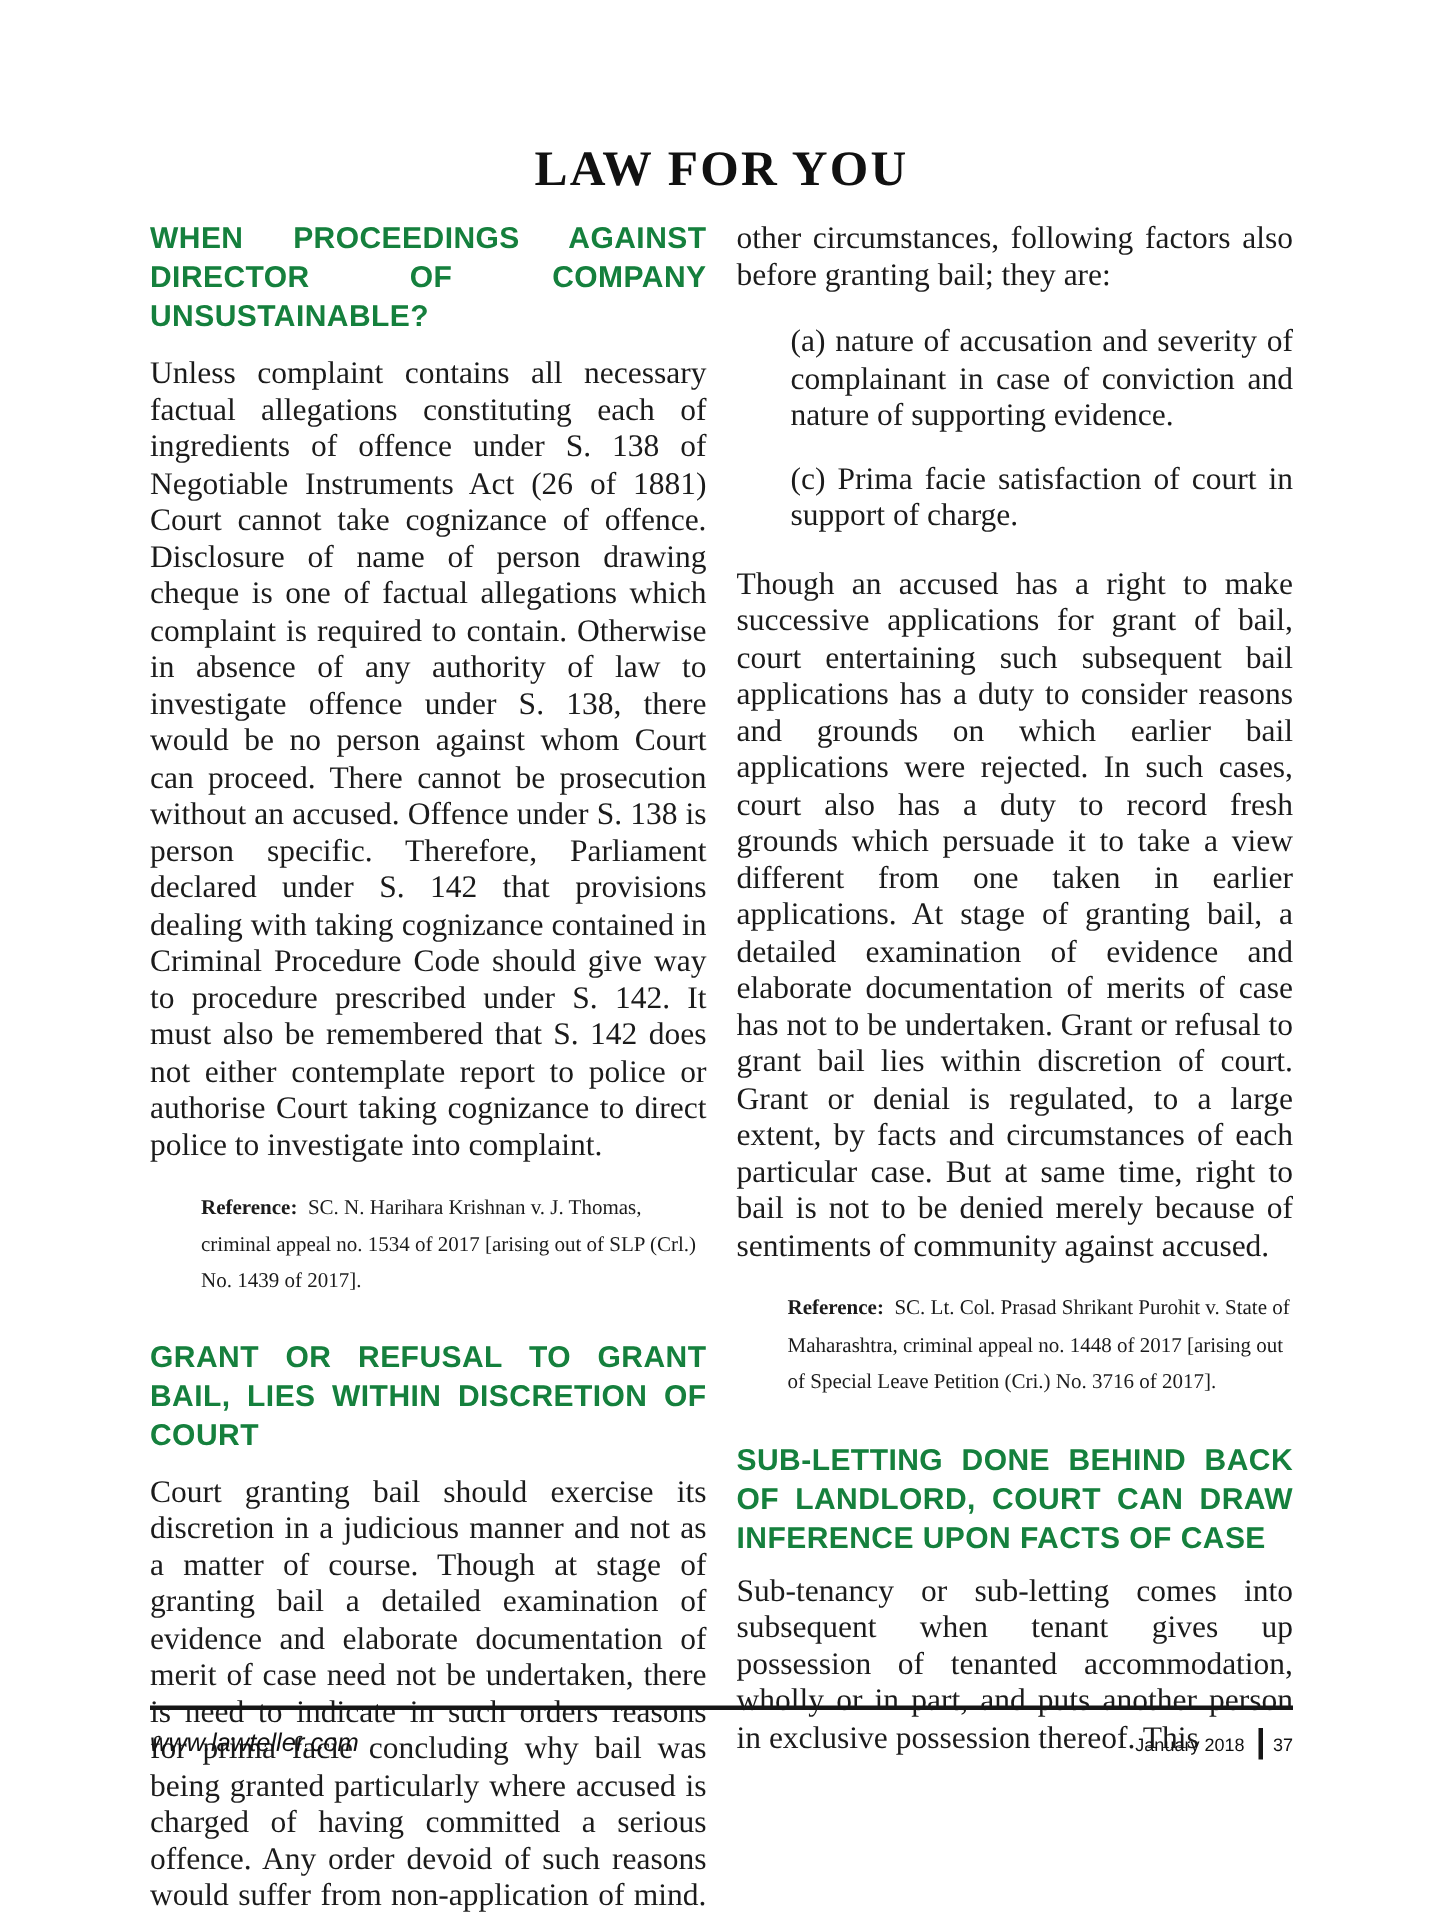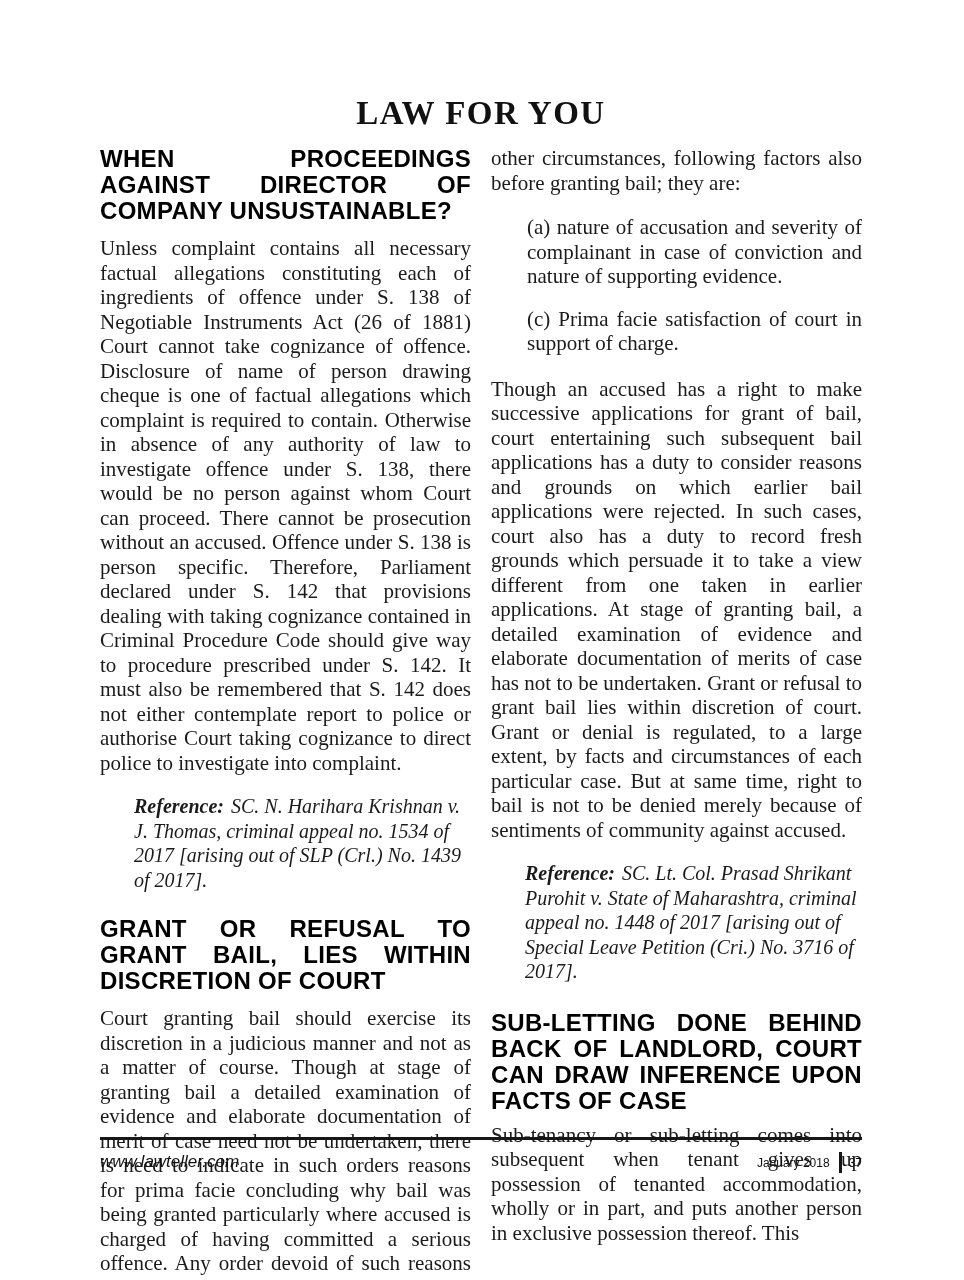--- a/index.html
+++ b/index.html
@@ -26,38 +26,37 @@
   .columns {
     display: flex;
     gap: 20px;
     align-items: flex-start;
   }
   .col { width: 371px; }
 
   .article-heading {
     font-family: "Liberation Sans", sans-serif;
     font-weight: bold;
-    font-size: 24px;
+    font-size: 20px;
     line-height: 26px;
     letter-spacing: 0.3px;
     text-align: justify;
-    color: #000000;
+    color: #15803d;
     margin-bottom: 12px;
   }
 
   .body-text {
     font-size: 21px;
     line-height: 24.5px;
     text-align: justify;
     color: #1b1b1b;
   }
 
   .reference {
-    font-style: italic;
-    font-size: 20px;
+    font-size: 14px;
     line-height: 24.5px;
     margin: 19px 0 23px 34px;
     text-align: left;
     color: #1b1b1b;
   }
   .reference .ref-label { font-weight: bold; margin-right: 7px; }
 
   .continuation { margin-bottom: 20px; }
   .factor { margin: 0 0 18px 36px; }
   .factor.last { margin-bottom: 21px; }

